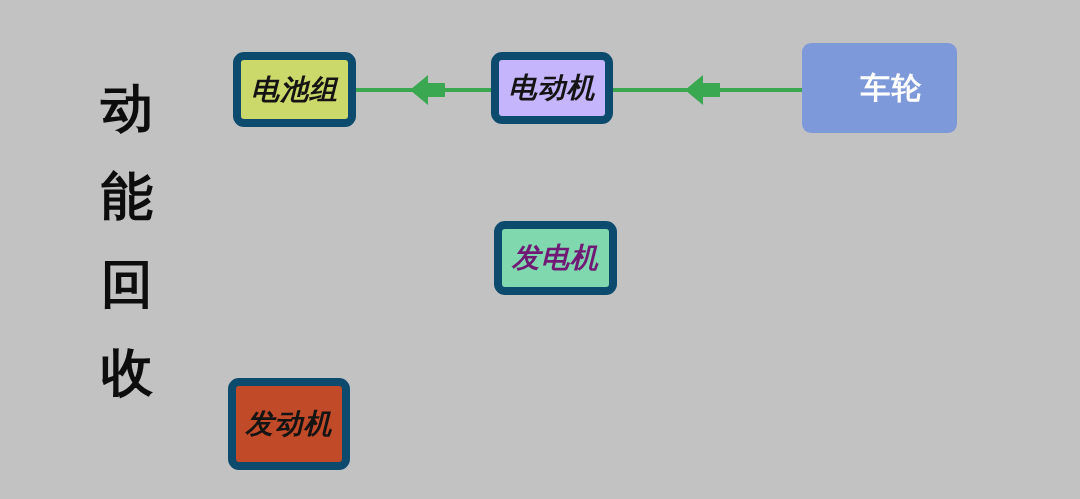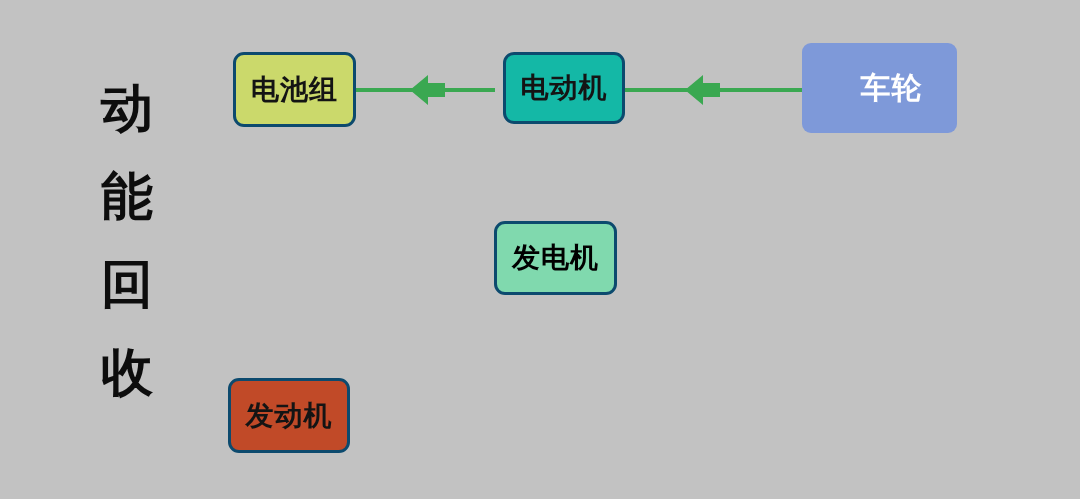--- a/index.html
+++ b/index.html
@@ -47,27 +47,28 @@
     display: flex;
     align-items: center;
     justify-content: center;
     border-radius: 11px;
     font-size: 28px;
     font-weight: 700;
     letter-spacing: 1px;
     z-index: 2;
   }
   .node.bordered {
-    border: 3px solid #0c4a6e;
+    border: 8px solid #0c4a6e;
+    font-style: italic;
   }
   .node-battery   { left: 233px; top: 52px;  width: 123px; height: 75px; }
   .node-motor     { left: 491px; top: 52px;  width: 122px; height: 72px; }
   .node-wheel     { left: 802px; top: 43px;  width: 155px; height: 90px; border-radius: 9px; font-size: 30px; padding-left: 24px; }
   .node-generator { left: 494px; top: 221px; width: 123px; height: 74px; }
-  .node-engine    { left: 228px; top: 378px; width: 122px; height: 75px; }
+  .node-engine    { left: 228px; top: 378px; width: 122px; height: 92px; }
 </style>
 </head>
 <body>
 
 <div class="canvas" style="background-color: rgb(194, 194, 194);">
 
   <svg class="edge-layer" viewBox="0 0 1080 499" xmlns="http://www.w3.org/2000/svg">
 
     <line x1="352" y1="90" x2="495" y2="90" stroke-width="4" stroke="#3aa851"></line>
     <polygon points="410,90 428,75 428,83 445,83 445,97 428,97 428,105" fill="#3aa851"></polygon>
@@ -80,29 +81,29 @@
     <div class="char">动</div>
     <div class="char">能</div>
     <div class="char">回</div>
     <div class="char">收</div>
   </div>
 
   <div class="node bordered node-battery" style="background-color: rgb(203, 217, 107);">
     <span style="color: rgb(20, 20, 20);">电池组</span>
   </div>
 
-  <div class="node bordered node-motor" style="background-color: #14b8a6; margin-left: 12px;">
+  <div class="node bordered node-motor" style="background-color: #c4b5fd;">
     <span style="color: rgb(20, 20, 20);">电动机</span>
   </div>
 
   <div class="node node-wheel" style="background-color: rgb(126, 153, 217);">
     <span style="color: rgb(255, 255, 255);">车轮</span>
   </div>
 
   <div class="node bordered node-generator" style="background-color: rgb(128, 217, 174);">
-    <span style="color: #000000;">发电机</span>
+    <span style="color: #701a75;">发电机</span>
   </div>
 
   <div class="node bordered node-engine" style="background-color: rgb(193, 74, 40);">
     <span style="color: rgb(20, 20, 20);">发动机</span>
   </div>
 
 </div>
 
 </body></html>

